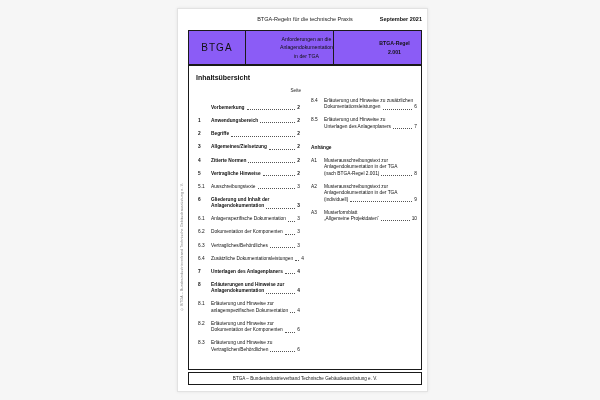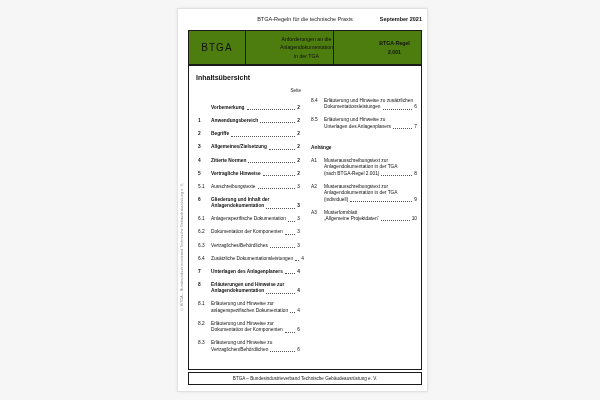--- a/index.html
+++ b/index.html
@@ -14,21 +14,21 @@
     background:#ffffff;border:1px solid #e2e2e2;box-sizing:border-box;
     box-shadow:0 0 3px rgba(0,0,0,0.08);
   }
   
   .masthead{position:absolute;top:7px;left:10px;width:234px;height:9px;font-size:5.5px;}
   .masthead-title{position:absolute;left:0;right:0;text-align:center;color:#222;}
   .masthead-date{position:absolute;right:0;top:0;font-weight:bold;color:#111;}
   
   .title-table{
     position:absolute;top:21px;left:10px;width:234px;height:35px;
-    display:flex;border:1px solid #1a1a1a;box-sizing:border-box;background:#4d7c0f;gap:34px;
+    display:flex;border:1px solid #1a1a1a;box-sizing:border-box;background:#8b5cf6;gap:34px;
   }
   .cell{display:flex;flex-direction:column;align-items:center;justify-content:center;box-sizing:border-box;}
   .cell-org{width:58px;border-right:1px solid #1a1a1a;font-size:10px;letter-spacing:1px;}
   .cell-title{flex:1;border-right:1px solid #1a1a1a;font-size:5.2px;line-height:1.55;text-align:center;}
   .cell-rule{width:54px;font-size:5.2px;font-weight:bold;line-height:1.55;text-align:center;}
   
   .body-box{
     position:absolute;top:56px;left:10px;width:234px;height:305px;
     border:1px solid #1a1a1a;box-sizing:border-box;background:#fff;overflow:hidden;
   }

